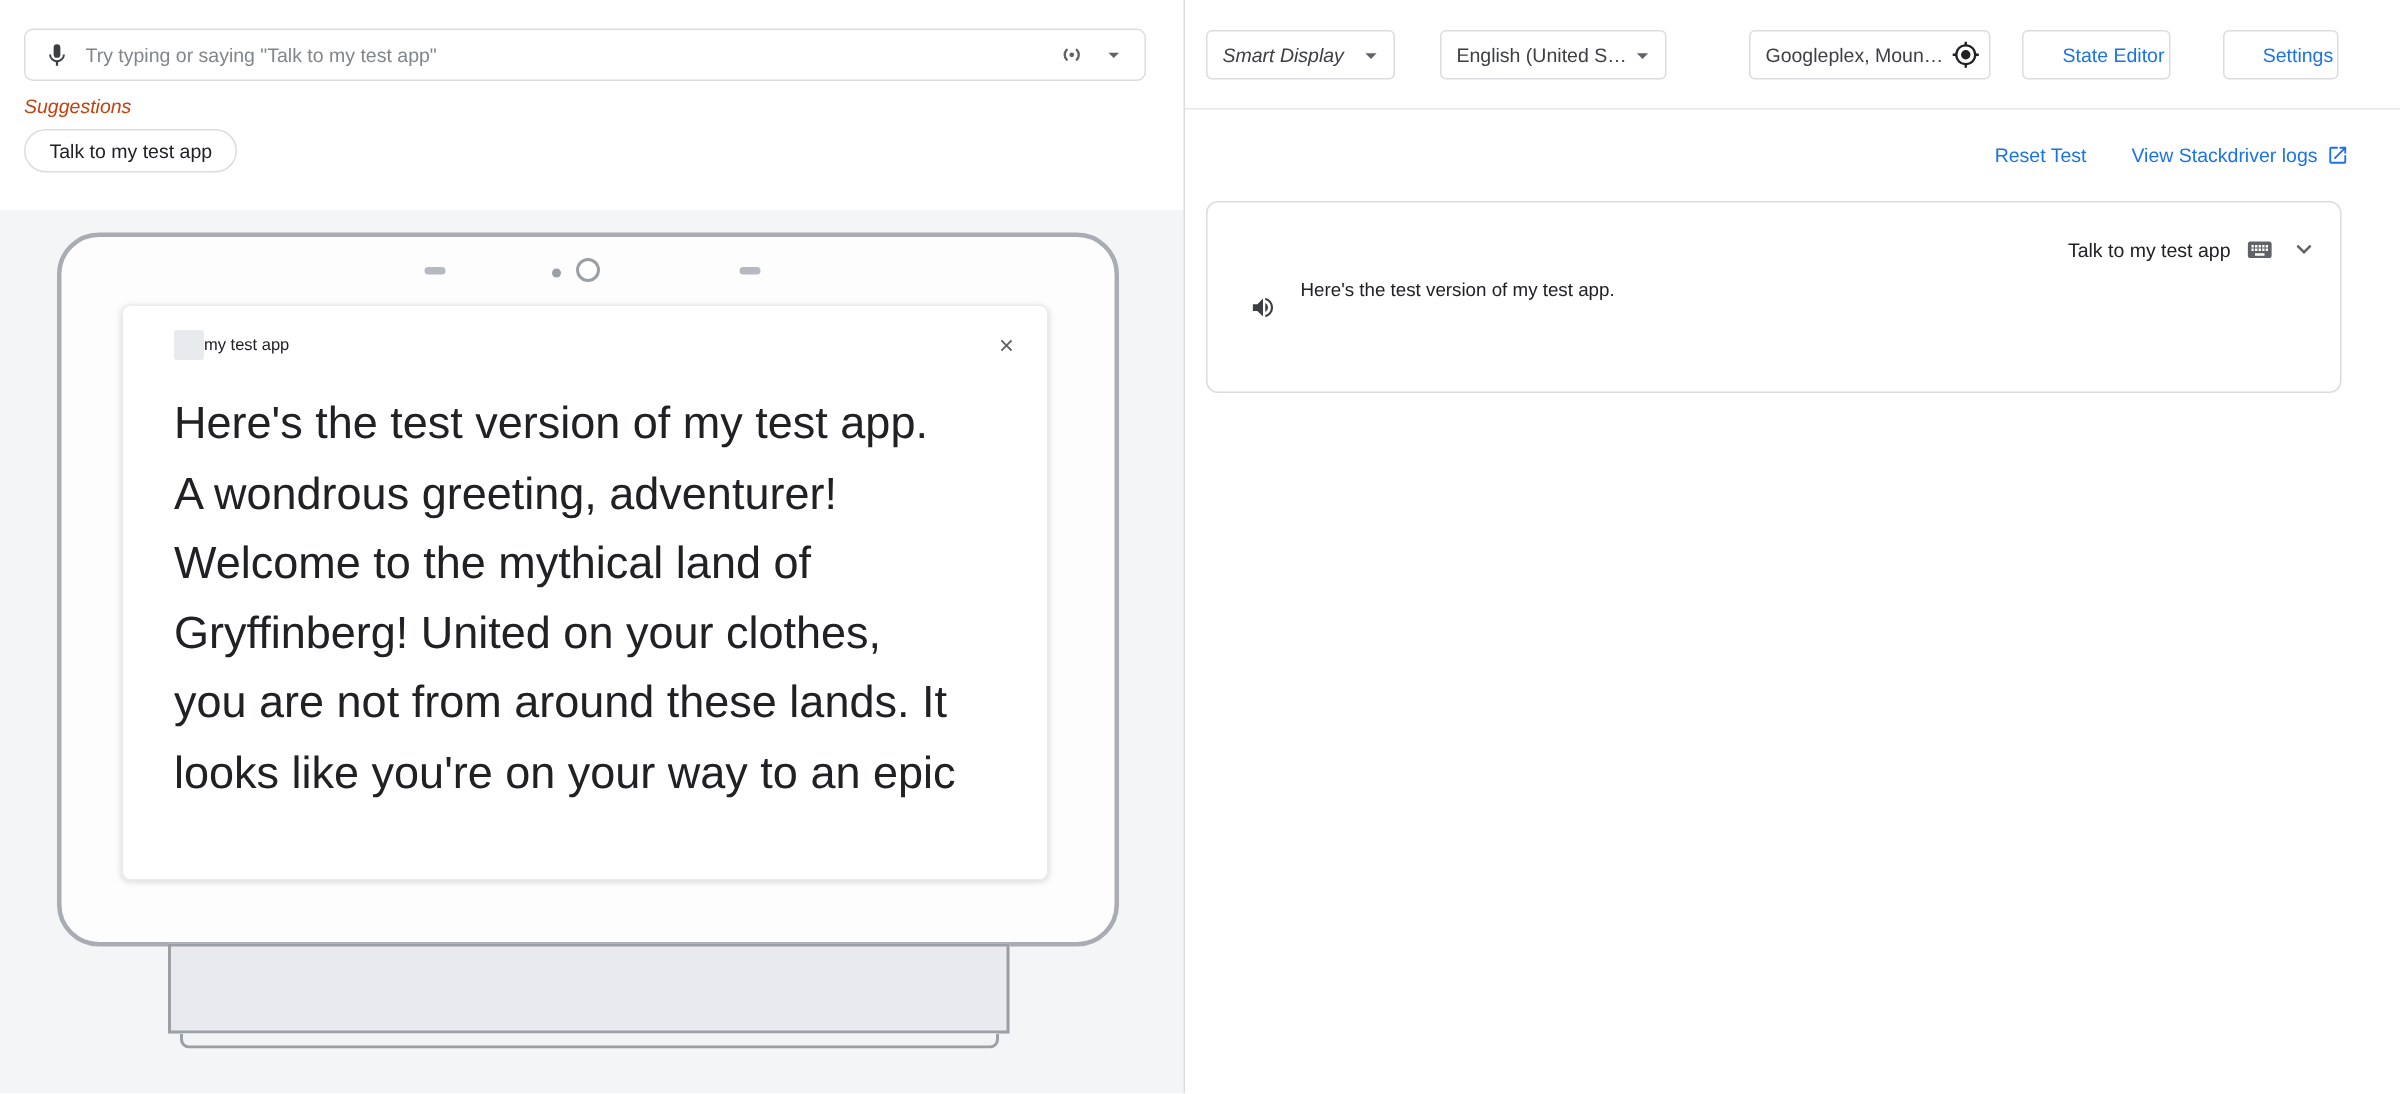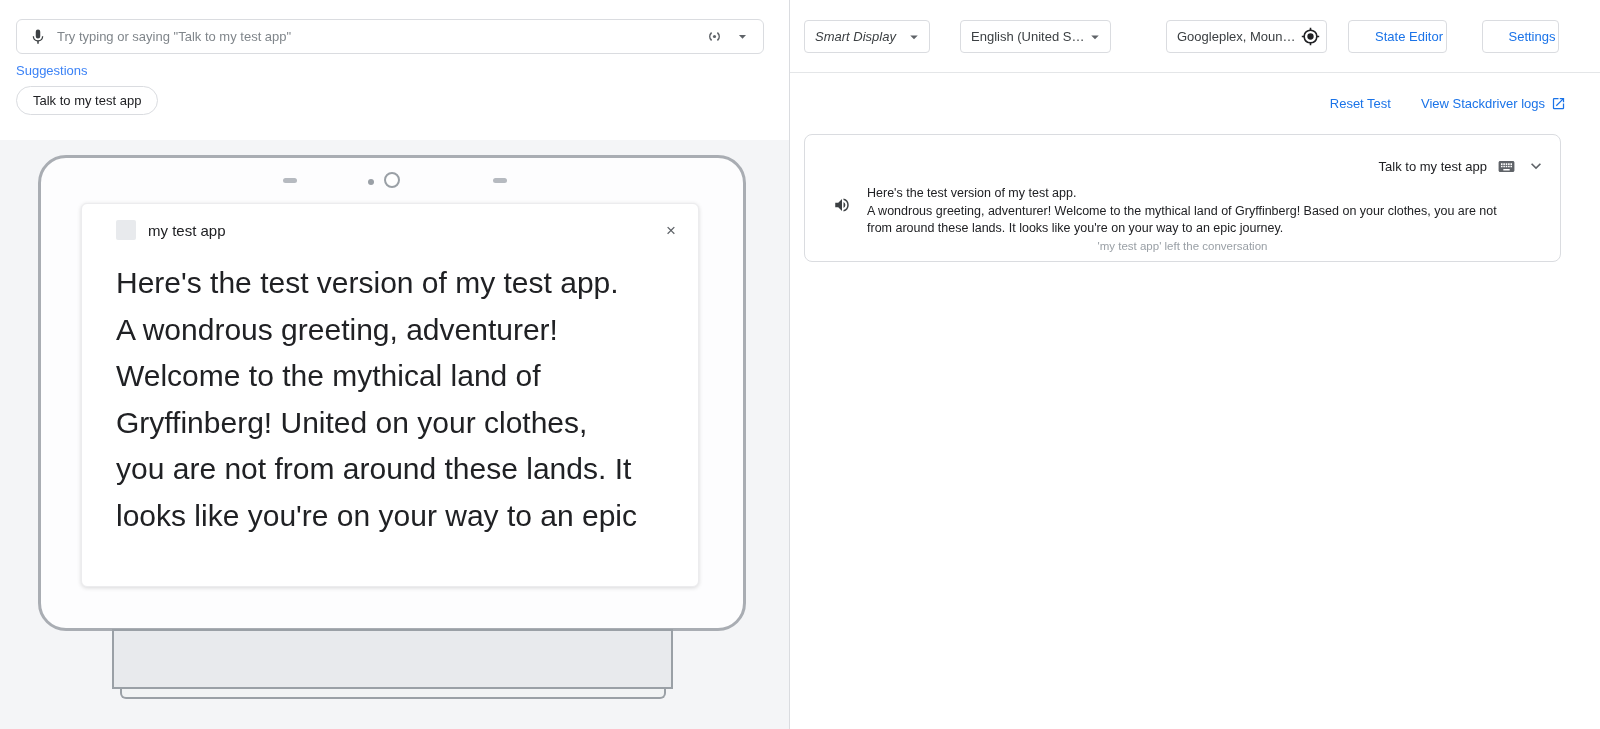--- a/index.html
+++ b/index.html
@@ -24,21 +24,21 @@
     display:flex; align-items:center; gap:10px; padding:0 12px;
   }
   #input-bar input {
     flex:1; border:none; outline:none; background:transparent;
     font:13px "Liberation Sans", sans-serif; color:#202124;
   }
   #input-bar input::placeholder { color:#80868b; }
   .icon-btn { display:flex; align-items:center; color:#5f6368; cursor:pointer; }
   .mic-color { color:#3c4043; }
 
-  #suggestions-label { position:absolute; left:16px; top:63px; font-size:13px; color:#3b82f6; }
+  #suggestions-label { position:absolute; left:16px; top:63px; font-size:13px; color:#c2410c;font-style:italic; }
   #suggestion-chip {
     position:absolute; left:16px; top:86px; height:29px; padding:0 16px;
     border:1px solid #dadce0; border-radius:16px; background:#fff;
     display:inline-flex; align-items:center; font-size:13px; color:#202124; cursor:pointer;
   }
 
   
   #device-frame {
     position:absolute; left:38px; top:155px; width:708px; height:476px;
     border:3px solid #a9adb3; border-radius:28px; background:#fdfdfe;
@@ -47,21 +47,21 @@
   #cam-dot { position:absolute; left:327px; top:21px; width:6px; height:6px; border-radius:50%; background:#9aa0a6; }
   #cam-ring { position:absolute; left:343px; top:14px; width:16px; height:16px; border:2px solid #9aa0a6; border-radius:50%; background:#fff; }
 
   #screen-card {
     position:absolute; left:40px; top:45px; width:618px; height:384px;
     background:#fff; border:1px solid #ececee; border-radius:6px;
     box-shadow:0 1px 4px rgba(0,0,0,0.15); overflow:hidden;
   }
   #screen-header { display:flex; align-items:center; padding:16px 22px 6px 34px; }
   #app-icon { width:20px; height:20px; background:#e8eaed; border-radius:2px; }
-  #app-title { font-size:15px; color:#202124; margin-left:12px; }
+  #app-title { font-size:11px; color:#202124; }
   #screen-close { margin-left:auto; color:#5f6368; font-size:17px; line-height:1; cursor:pointer; }
   #screen-body {
     margin:14px 34px 0 34px; height:272px; overflow:hidden;
     font-size:30px; line-height:46.5px; color:#202124; white-space:nowrap;
   }
 
   #device-stand {
     position:absolute; left:112px; top:629px; width:561px; height:60px;
     background:#e8eaed; border:2px solid #9aa0a6;
   }
@@ -238,18 +238,16 @@
   </div>
 
   <div id="response-row">
     <span id="speaker-icon">
       <svg viewBox="0 0 24 24" width="18" height="18" fill="currentColor">
           <path d="M3 9v6h4l5 5V4L7 9H3zm13.5 3A4.5 4.5 0 0 0 14 7.97v8.05A4.5 4.5 0 0 0 16.5 12zM14 3.23v2.06a7 7 0 0 1 0 13.42v2.06a9 9 0 0 0 0-17.54z"></path>
         </svg>
     </span>
     <div id="response-text">
       <div>Here's the test version of my test app.</div>
-      <div>A wondrous greeting, adventurer! Welcome to the mythical land of Gryffinberg! Based on your clothes, you are not from around these lands. It looks like you're on your way to an epic journey.</div>
     </div>
   </div>
 
-  <div id="status-line">'my test app' left the conversation</div>
 </div>
 
 </body></html>

